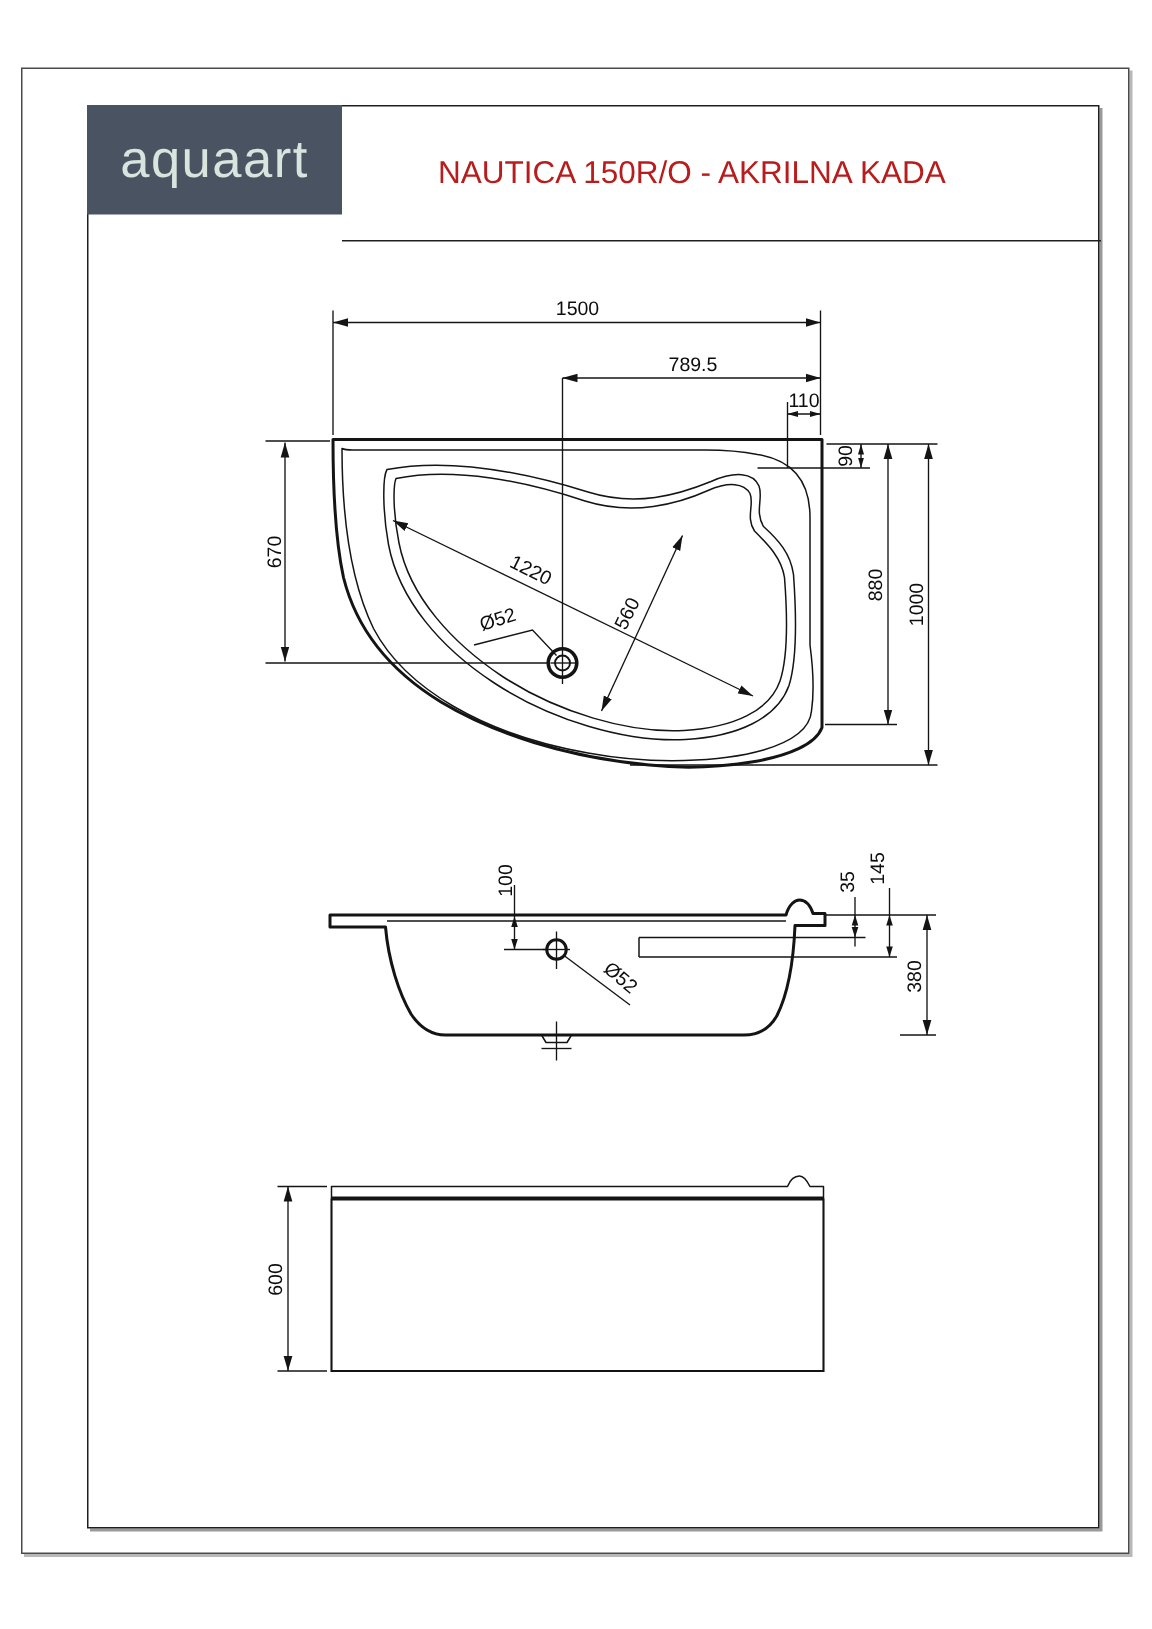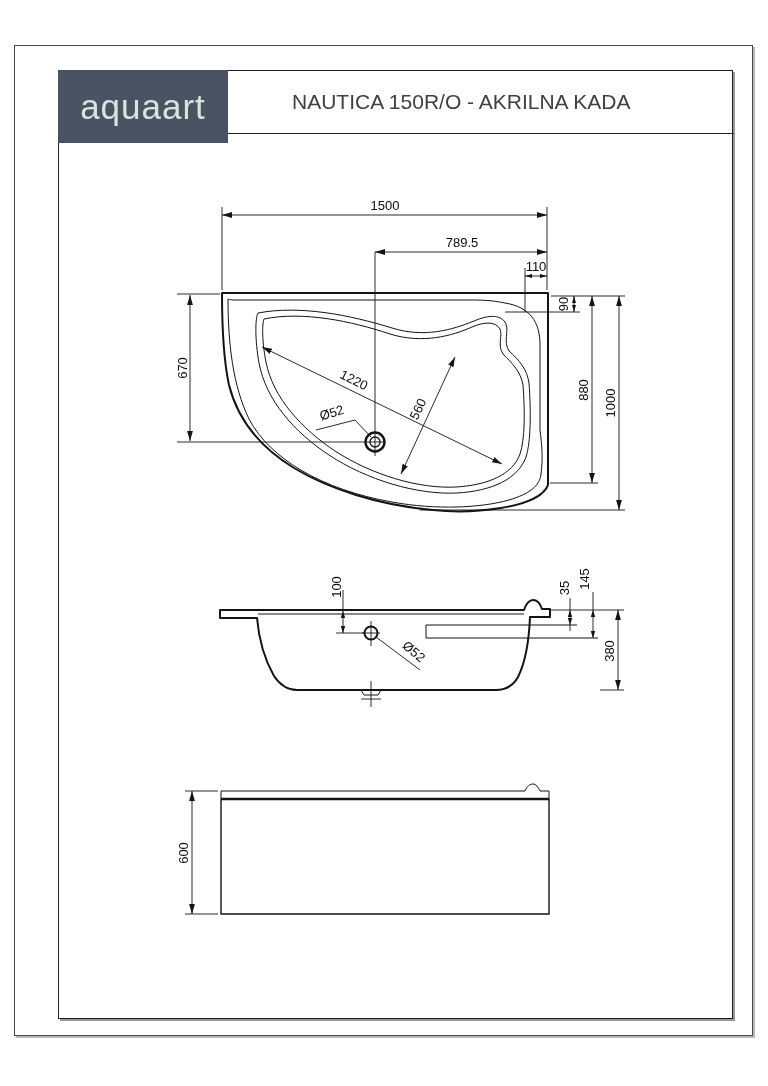--- a/index.html
+++ b/index.html
@@ -1,23 +1,23 @@
 <!DOCTYPE html>
 <html><head>
 <meta charset="utf-8">
 <style>
   html,body{margin:0;padding:0;background:#ffffff;}
   body{width:768px;height:1086px;position:relative;font-family:"Liberation Sans",sans-serif;}
   .page-border{position:absolute;left:14px;top:45px;width:737px;height:989px;border:1.5px solid #4a4a4a;box-shadow:2px 2px 0 #b8b8b8;background:#fff;}
   .frame{position:absolute;left:58px;top:70px;width:673px;height:947px;border:1.6px solid #1f1f1f;box-shadow:2px 2px 0 #9a9a9a;background:#fff;}
-  .header-row{position:absolute;left:58px;top:70px;width:676px;height:64px;display:flex;box-sizing:border-box;}
+  .header-row{position:absolute;left:58px;top:70px;width:676px;height:91px;display:flex;box-sizing:border-box;}
   .logo-box{width:170px;height:73px;background:#4a5362;display:flex;align-items:center;justify-content:center;}
   .logo-text{color:#d8e4dd;font-size:35px;letter-spacing:1px;font-weight:400;}
   .title-box{flex:1;display:flex;flex-direction:column;justify-content:center;padding-left:64px;border-bottom:1.6px solid #1f1f1f;box-sizing:border-box;}
-  .title-line{font-size:21px;line-height:25px;color:#404040;}
+  .title-line{font-size:21px;line-height:25px;color:#b91c1c;}
   svg.drawing{position:absolute;left:0;top:0;}
   .ol{stroke:#141414;stroke-width:2;fill:none;stroke-linejoin:round;stroke-linecap:round;}
   .md{stroke:#141414;stroke-width:1.4;fill:none;}
   .tn{stroke:#141414;stroke-width:1;fill:none;stroke-linejoin:round;}
   .dim{stroke:#141414;stroke-width:0.9;fill:none;}
   .dimtxt{font-family:"Liberation Sans",sans-serif;font-size:13px;fill:#0d0d0d;}
   .arrow{fill:#141414;stroke:none;}
 </style>
 </head>
 <body>

